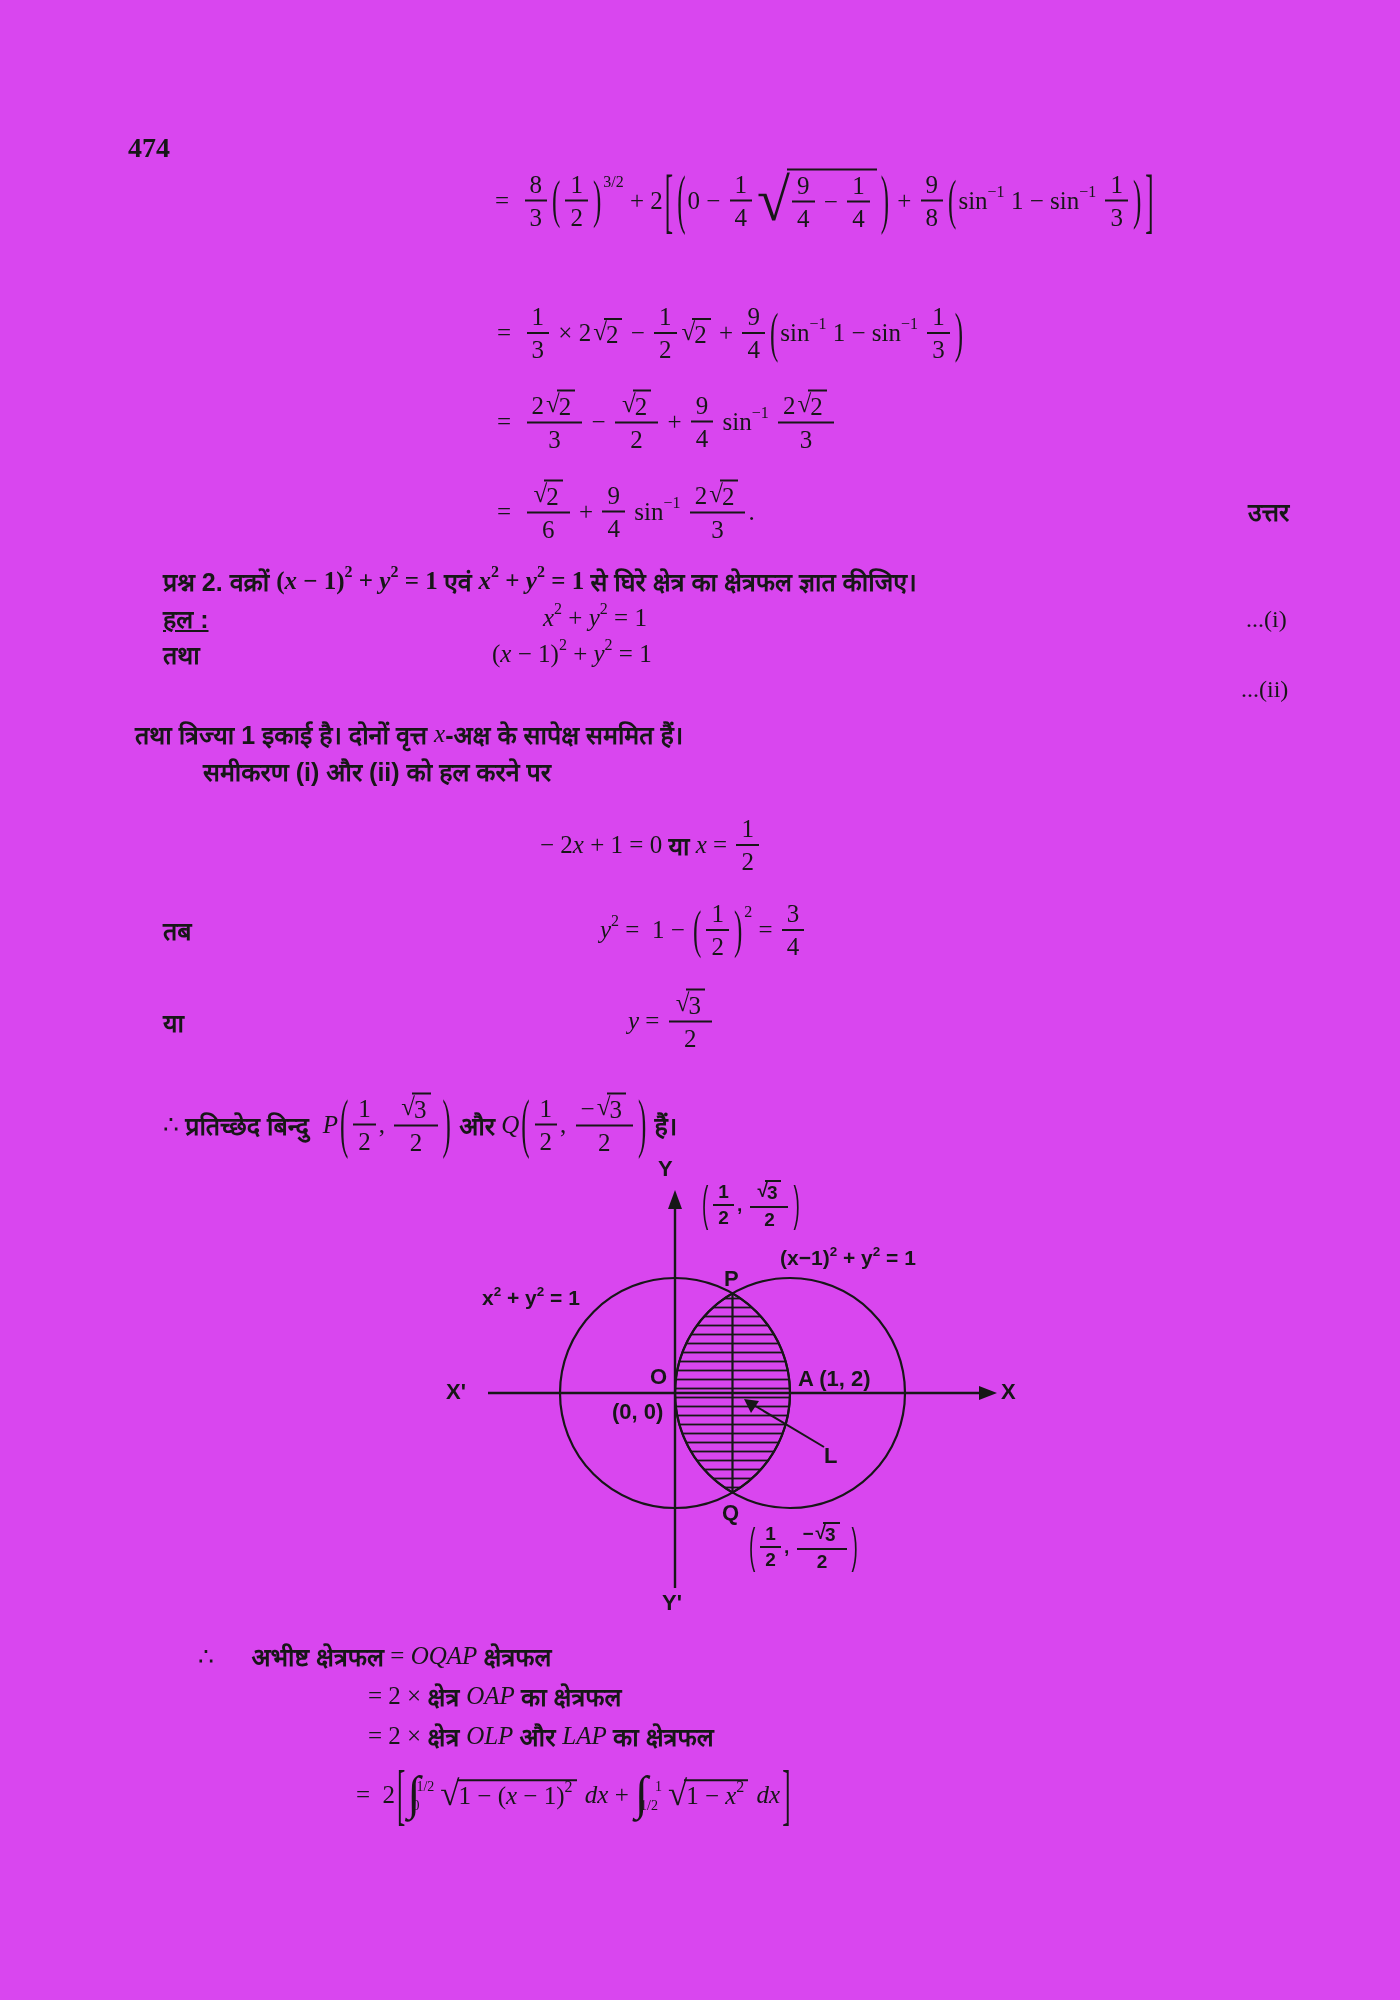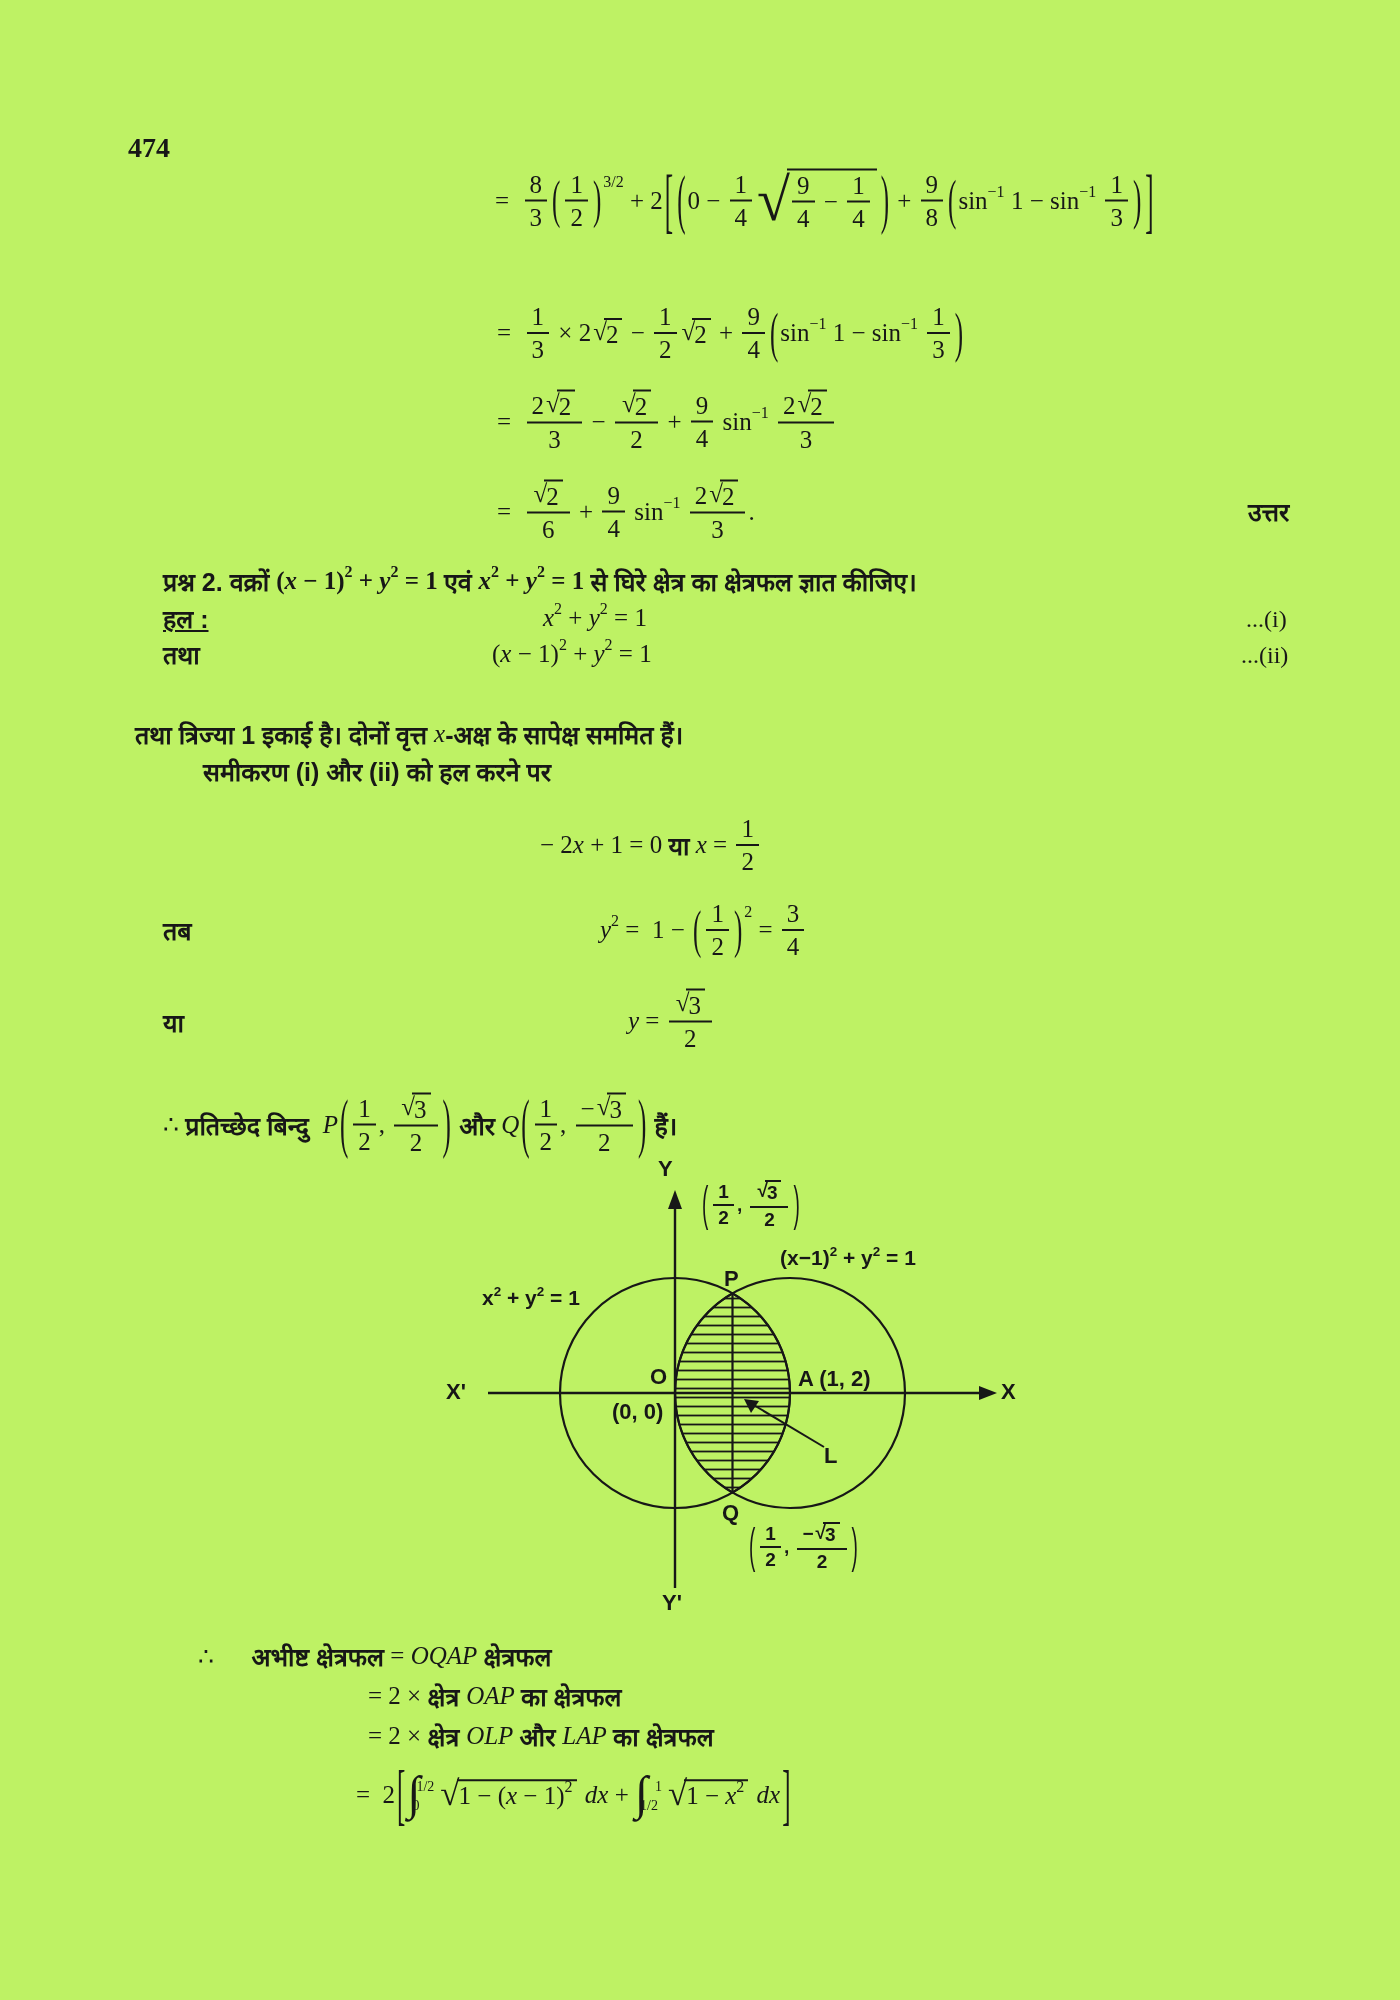--- a/index.html
+++ b/index.html
@@ -1,16 +1,16 @@
 <!DOCTYPE html>
 <html><head>
 <meta charset="utf-8">
 <style>
   html,body{margin:0;padding:0;background:#e8e8e4;}
-  .page{position:relative;width:1400px;height:2000px;background:#bef264;color:#171717;
+  .page{position:relative;width:1400px;height:2000px;background:#d946ef;color:#171717;
         font-family:"Liberation Sans",sans-serif;overflow:hidden;}
   .abs{position:absolute;}
   .vc{transform:translateY(-50%);}
   
   .math{display:flex;align-items:center;font-family:"Liberation Serif",serif;
         font-size:25px;white-space:pre;color:#171717;}
   .math .mt{white-space:pre;}
   .math .mi{font-style:italic;white-space:pre;font-family:"Liberation Serif",serif;}
   .math .mg{font-family:"Liberation Sans",sans-serif;font-weight:600;white-space:pre;}
   .bold .mg{font-weight:700;}
@@ -58,21 +58,21 @@
   <div class="abs vc answer" style="left:1248px;top:511px;">उत्तर</div>
 
   <div class="abs vc math bold" style="left:163px;top:581px;"><span class="mg">प्रश्न 2. वक्रों </span><span class="mt">(</span><span class="mi">x</span><span class="mt"> − 1)</span><span class="msup"><span class="mt">2</span></span><span class="mt"> + </span><span class="mi">y</span><span class="msup"><span class="mt">2</span></span><span class="mt"> = 1 </span><span class="mg">एवं </span><span class="mi">x</span><span class="msup"><span class="mt">2</span></span><span class="mt"> + </span><span class="mi">y</span><span class="msup"><span class="mt">2</span></span><span class="mt"> = 1 </span><span class="mg">से घिरे क्षेत्र का क्षेत्रफल ज्ञात कीजिए।</span></div>
 
   <div class="abs vc sidelabel" style="left:163px;top:618px;text-decoration:underline;">हल :</div>
   <div class="abs vc math" style="left:543px;top:618px;"><span class="mi">x</span><span class="msup"><span class="mt">2</span></span><span class="mt"> + </span><span class="mi">y</span><span class="msup"><span class="mt">2</span></span><span class="mt"> = 1</span></div>
   <div class="abs vc marker" style="left:1246px;top:619px;">...(i)</div>
 
   <div class="abs vc sidelabel" style="left:163px;top:654px;">तथा</div>
   <div class="abs vc math" style="left:492px;top:654px;"><span class="mt">(</span><span class="mi">x</span><span class="mt"> − 1)</span><span class="msup"><span class="mt">2</span></span><span class="mt"> + </span><span class="mi">y</span><span class="msup"><span class="mt">2</span></span><span class="mt"> = 1</span></div>
-  <div class="abs vc marker" style="left:1241px;top:655px;">...(ii)</div>
+  <div class="abs vc marker" style="left:1241px;top:689px;">...(ii)</div>
 
   <div class="abs vc math" style="left:135px;top:734px;"><span class="mg">तथा त्रिज्या 1 इकाई है। दोनों वृत्त </span><span class="mi">x</span><span class="mg">-अक्ष के सापेक्ष सममित हैं।</span></div>
   <div class="abs vc math" style="left:203px;top:771px;"><span class="mg">समीकरण (i) और (ii) को हल करने पर</span></div>
 
   <div class="abs vc math" style="left:540px;top:845px;"><span class="mt">− 2</span><span class="mi">x</span><span class="mt"> + 1 = 0 </span><span class="mg">या</span><span class="mt"> </span><span class="mi">x</span><span class="mt"> = </span><span class="mfrac"><span class="mnum"><span class="mt">1</span></span><span class="mden"><span class="mt">2</span></span></span></div>
 
   <div class="abs vc sidelabel" style="left:163px;top:930px;">तब</div>
   <div class="abs vc math" style="left:600px;top:930px;"><span class="mi">y</span><span class="msup"><span class="mt">2</span></span><span class="mt"> =  1 − </span><span class="mbig" style="transform: scaleY(2.1);">(</span><span class="mfrac"><span class="mnum"><span class="mt">1</span></span><span class="mden"><span class="mt">2</span></span></span><span class="mbig" style="transform: scaleY(2.1);">)</span><span class="msup msup-hi"><span class="mt">2</span></span><span class="mt"> = </span><span class="mfrac"><span class="mnum"><span class="mt">3</span></span><span class="mden"><span class="mt">4</span></span></span></div>
 
   <div class="abs vc sidelabel" style="left:163px;top:1022px;">या</div>

